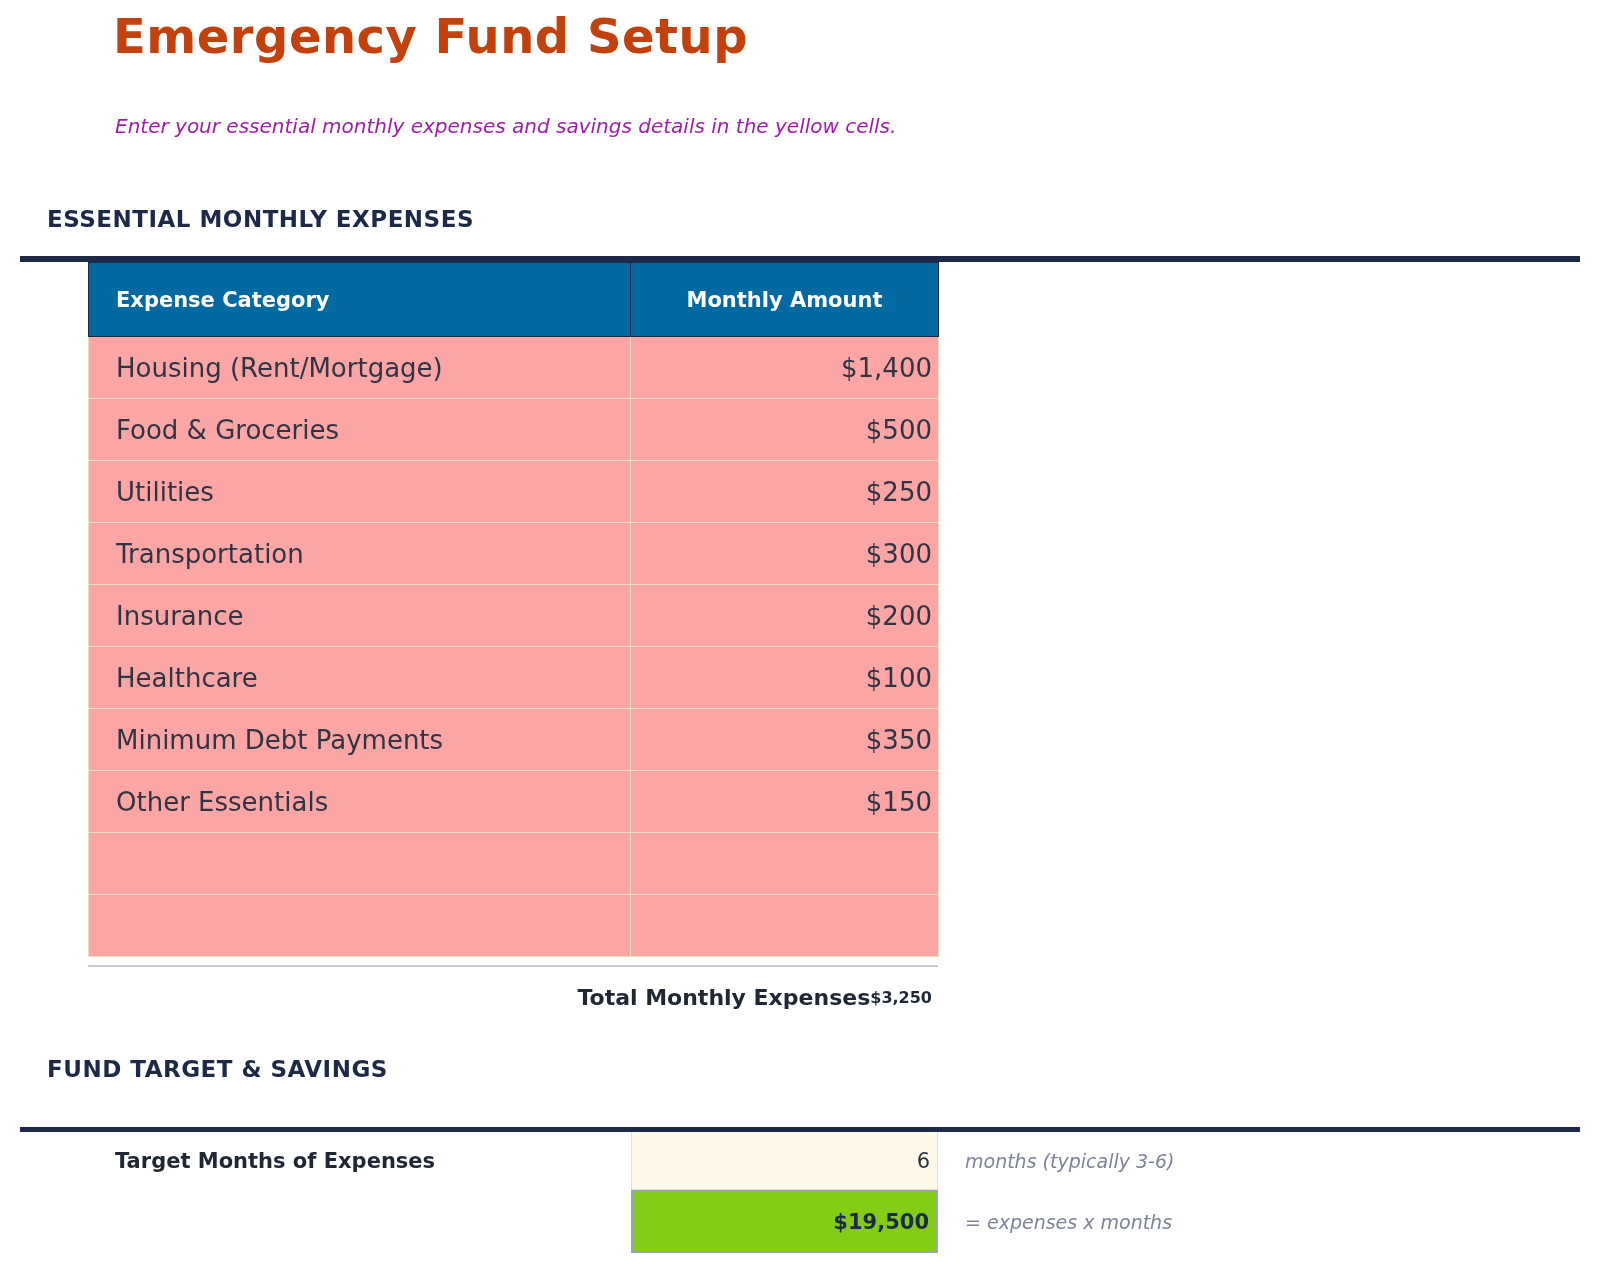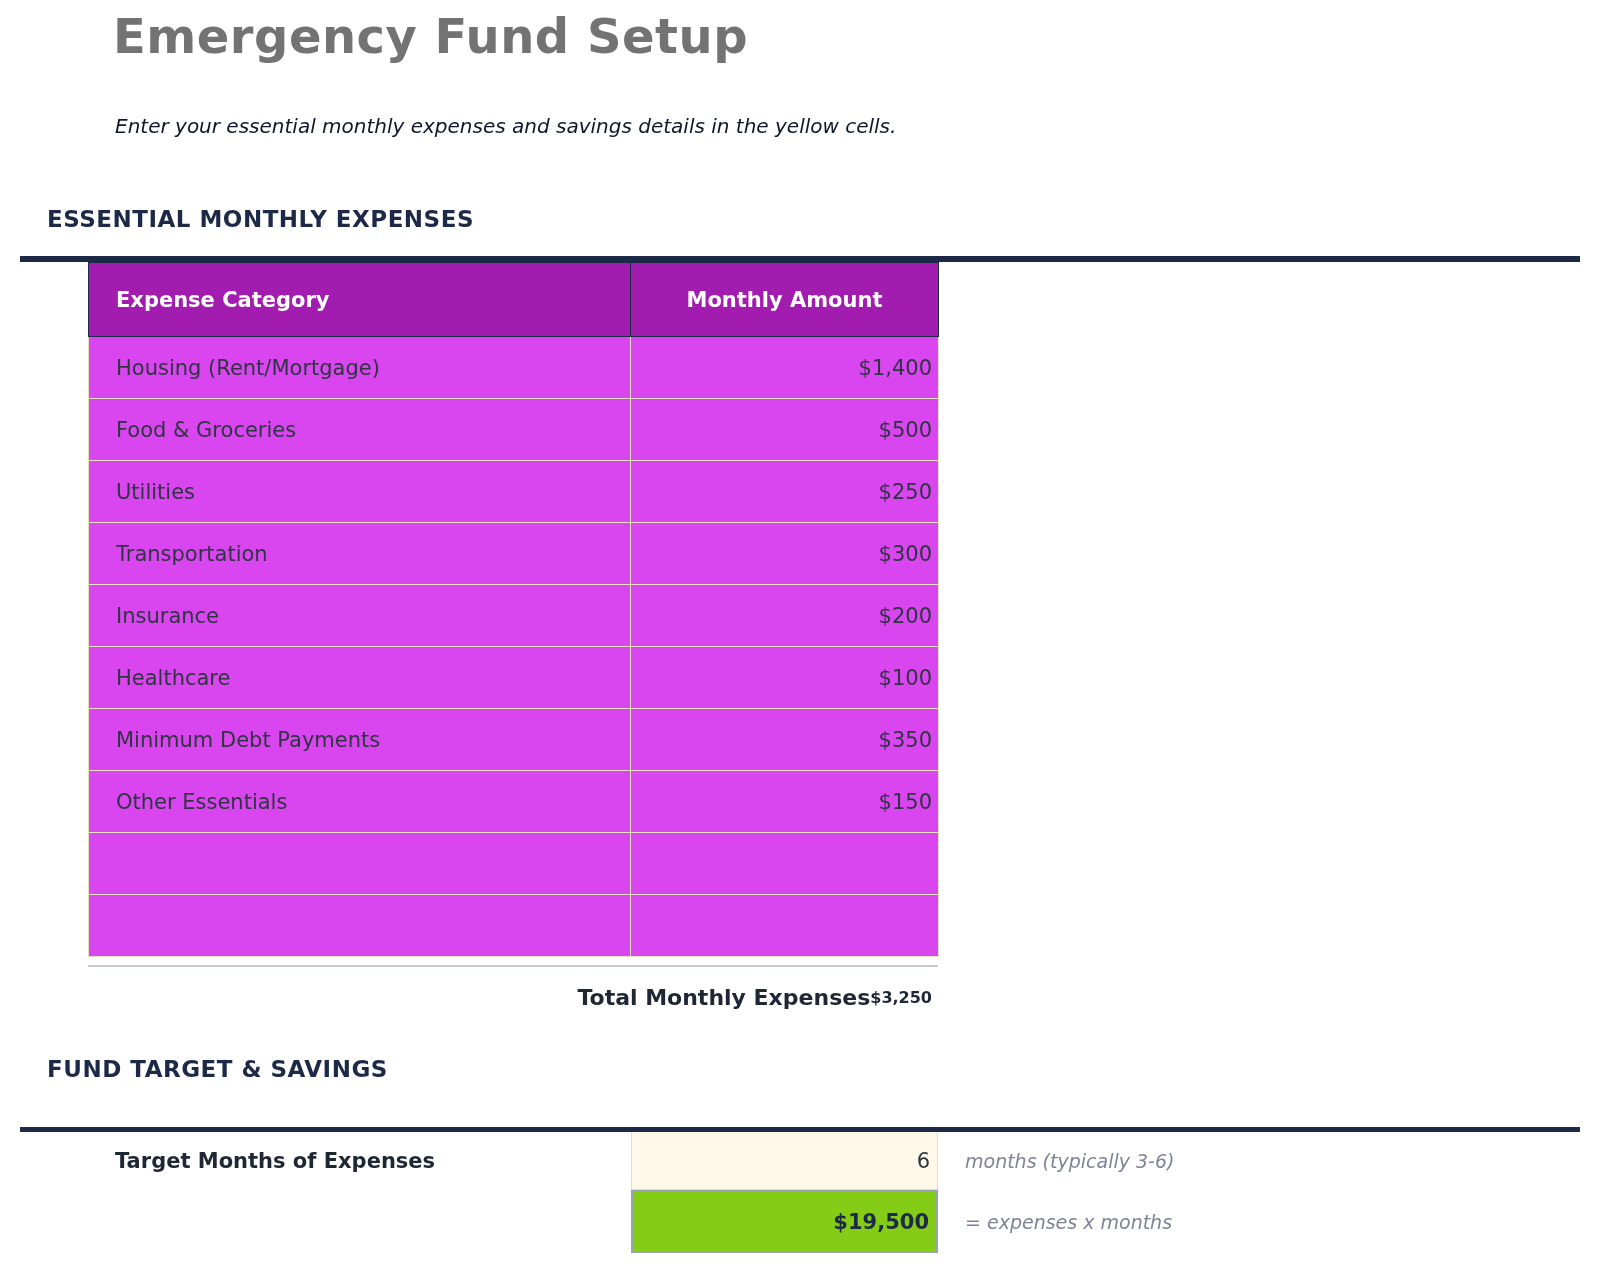--- a/index.html
+++ b/index.html
@@ -2,26 +2,26 @@
 <html><head>
 <meta charset="utf-8">
 <style>
   * { margin: 0; padding: 0; box-sizing: border-box; }
   html, body { width: 1601px; height: 1274px; background: #ffffff; overflow: hidden; }
   body { font-family: "DejaVu Sans", "Liberation Sans", sans-serif; color: #2f3542; }
   .page { position: relative; width: 1601px; height: 1274px; }
 
   .title {
     position: absolute; left: 113px; top: 6px;
-    font-size: 48px; font-weight: bold; color: #737373;
+    font-size: 48px; font-weight: bold; color: #c2410c;
     letter-spacing: 0.5px; line-height: 1.25;
   }
   .subtitle {
     position: absolute; left: 115px; top: 112px;
-    font-size: 20px; font-style: italic; color: #0f172a; line-height: 1.4;
+    font-size: 20px; font-style: italic; color: #a21caf; line-height: 1.4;
   }
   .section-heading {
     position: absolute; left: 47px;
     font-size: 23px; font-weight: bold; color: #1c2947; letter-spacing: 0.5px;
   }
   #heading-expenses { top: 206px; }
   #heading-fund { top: 1056px; }
 
   .rule {
     position: absolute; left: 20px; width: 1560px; height: 6px;
@@ -30,28 +30,28 @@
   #rule-expenses { top: 256px; }
   #rule-fund { top: 1127px; height: 5px; }
 
   table.expense-table {
     position: absolute; left: 88px; top: 262px;
     width: 850px; border-collapse: collapse; table-layout: fixed;
   }
   table.expense-table col.c-cat { width: 542px; }
   table.expense-table col.c-amt { width: 308px; }
   table.expense-table th {
-    background: #a21caf; color: #ffffff; font-weight: bold; font-size: 21px;
+    background: #0369a1; color: #ffffff; font-weight: bold; font-size: 21px;
     height: 74px; border: 1px solid #1c2947;
   }
   table.expense-table th.h-cat { text-align: left; padding-left: 27px; }
   table.expense-table th.h-amt { text-align: center; }
   table.expense-table td {
-    background: #d946ef; border: 1px solid #e7dfc0;
-    height: 62px; font-size: 21px; color: #2f3542;
+    background: #fca5a5; border: 1px solid #e7dfc0;
+    height: 62px; font-size: 26px; color: #2f3542;
   }
   table.expense-table td.cat { text-align: left; padding-left: 27px; }
   table.expense-table td.amt { text-align: right; padding-right: 6px; margin-left: 44px; }
 
   .total-separator {
     position: absolute; left: 88px; top: 965px; width: 850px; height: 2px;
     background: #c6cad3;
   }
   .total-row {
     position: absolute; left: 88px; top: 975px; width: 850px; height: 44px;

